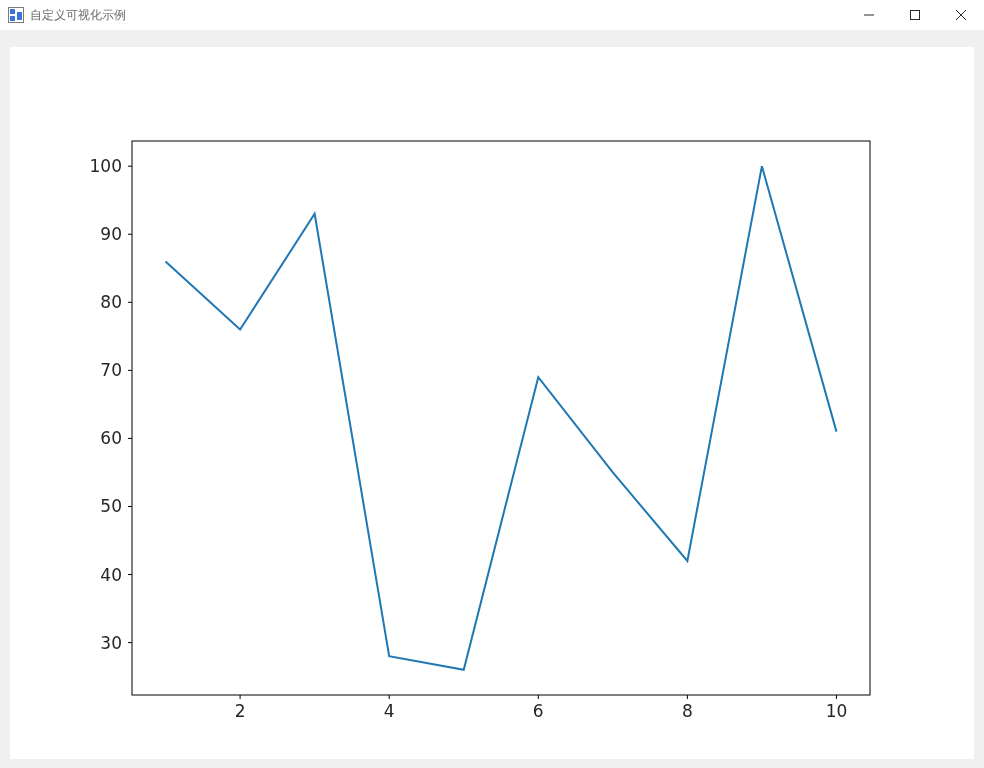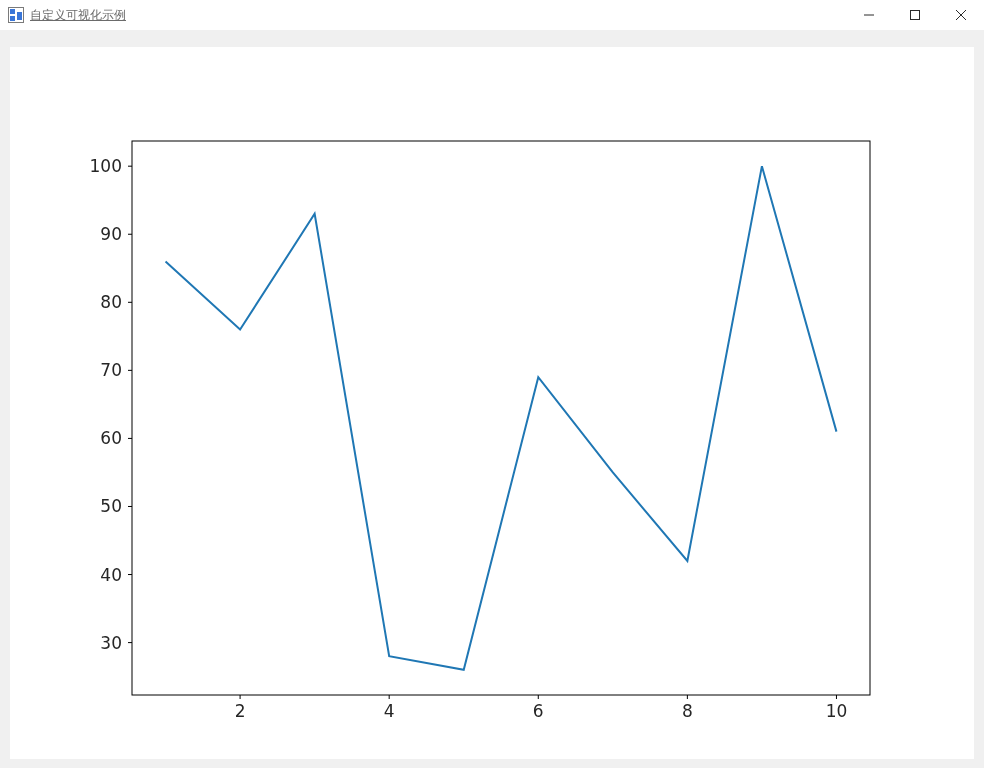--- a/index.html
+++ b/index.html
@@ -23,21 +23,20 @@
     user-select: none;
   }
   .titlebar .app-icon {
     width: 16px;
     height: 16px;
     margin: 0 6px 0 8px;
     display: inline-block;
   }
   .titlebar .title-text {
     flex: 0 0 auto;
-    text-decoration: underline;
   }
   .titlebar .spacer { flex: 1 1 auto; }
   .titlebar .win-btn {
     width: 46px;
     height: 30px;
     display: flex;
     align-items: center;
     justify-content: center;
     color: #2b2b2b;
   }

